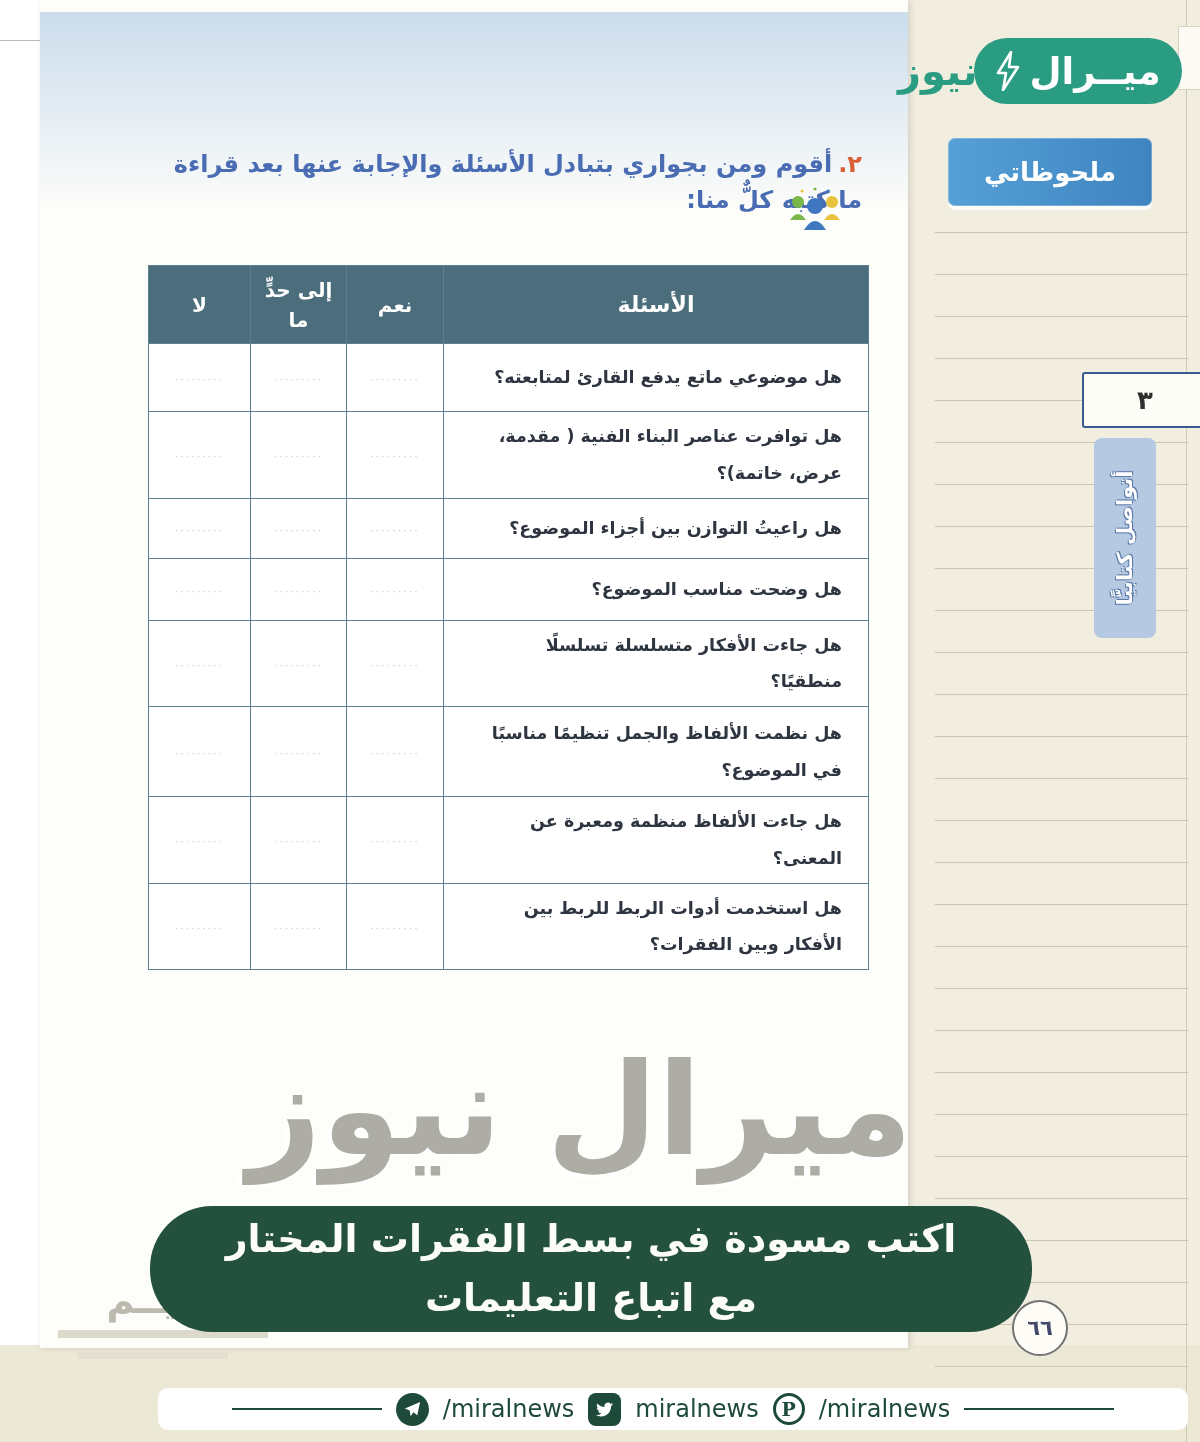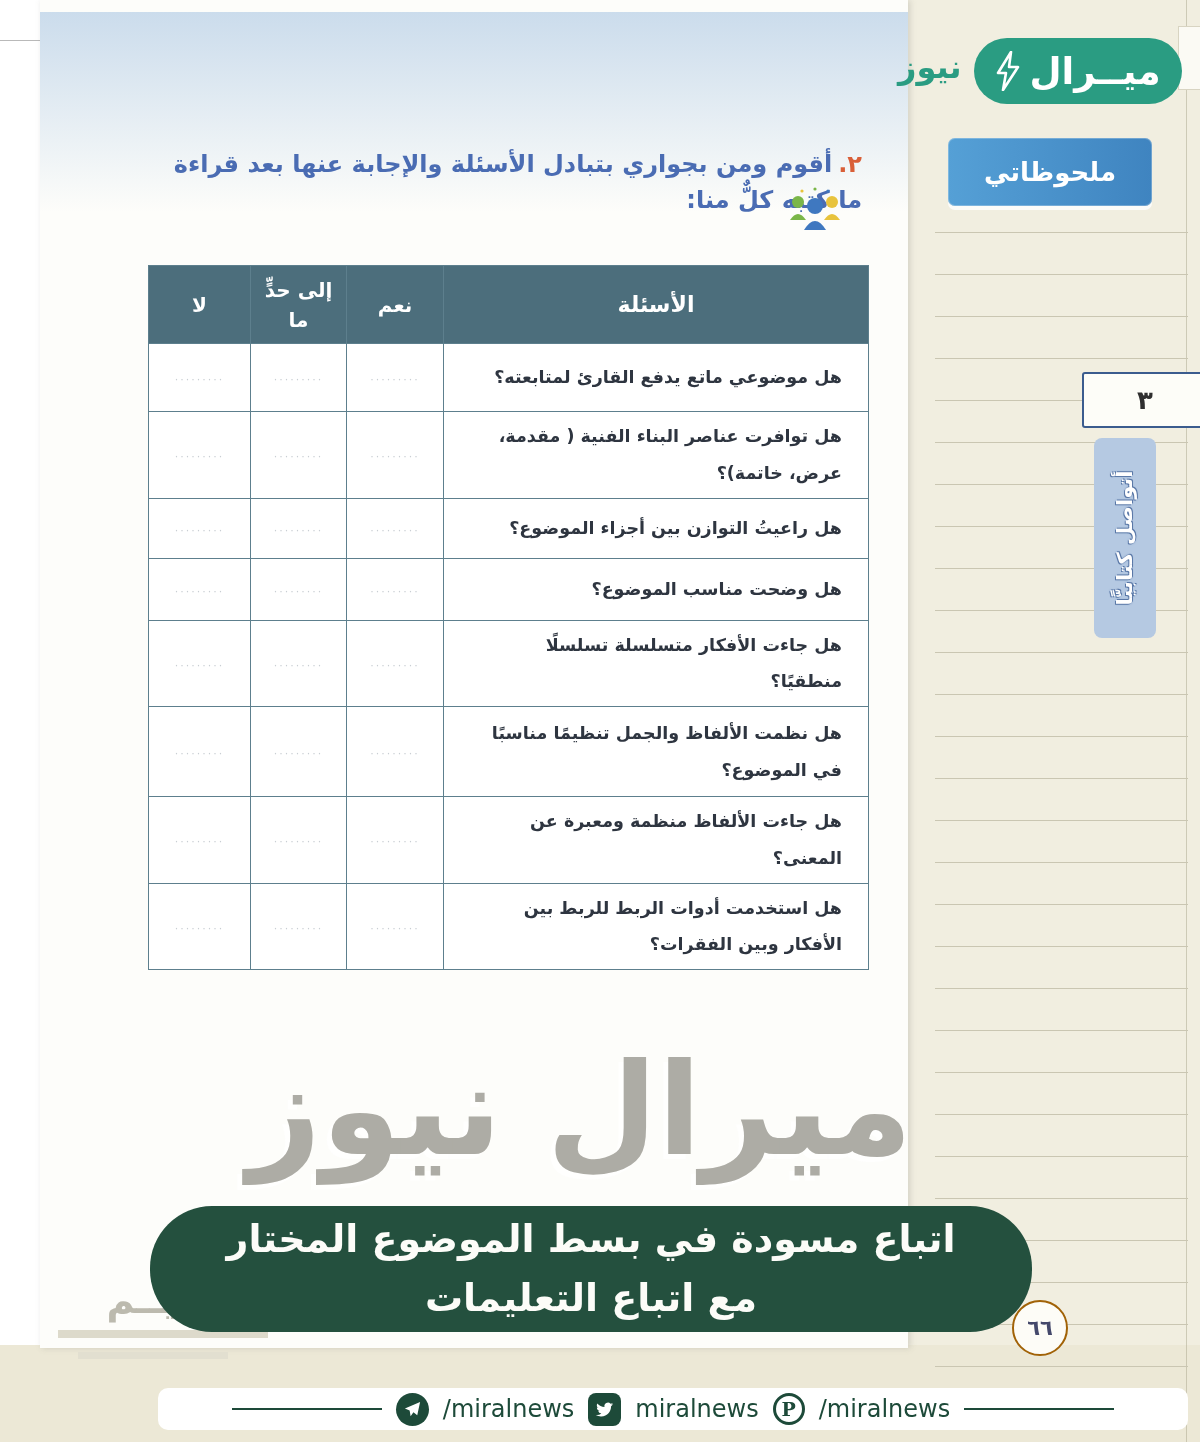--- a/index.html
+++ b/index.html
@@ -13,21 +13,21 @@
         box-shadow:2px 0 6px rgba(120,120,110,.25);}
   .page-top-gradient{position:absolute;left:0;top:12px;width:100%;height:200px;
         background:linear-gradient(#cbdcec, rgba(253,253,250,0));}
   .bottom-band{position:absolute;left:0;top:1345px;width:1200px;height:97px;background:#ece8d6;}
 
   
   .brand{position:absolute;left:898px;top:30px;width:292px;height:82px;z-index:9;}
   .brand-pill{position:absolute;left:76px;top:8px;width:208px;height:66px;border-radius:34px;
         background:#2a9c82;display:flex;align-items:center;justify-content:center;gap:8px;}
   .brand-pill-text{color:#fff;font-size:37px;font-weight:800;direction:rtl;letter-spacing:1px;}
-  .brand-suffix{position:absolute;left:0;top:18px;color:#2a9c82;font-size:32px;font-weight:800;direction:rtl;}
+  .brand-suffix{position:absolute;left:0;top:18px;color:#2a9c82;font-size:40px;font-weight:800;direction:rtl;}
   .bolt{width:26px;height:40px;}
 
   
   .instruction{position:absolute;right:338px;top:146px;width:700px;direction:rtl;text-align:right;
         font-size:24px;font-weight:700;color:#4a6cb3;line-height:1.5;z-index:2;}
   .instruction .num{color:#d95f38;margin-left:6px;}
   .group-icon{position:absolute;right:358px;top:186px;width:54px;height:48px;z-index:2;}
 
   
   .checklist{position:absolute;left:148px;top:265px;width:720px;border-collapse:collapse;
@@ -51,21 +51,21 @@
   .notes-tab span{color:#fff;font-size:26px;font-weight:700;direction:rtl;}
   .section-box{position:absolute;left:1082px;top:372px;width:122px;height:52px;background:#fdfdf8;
         border:2.5px solid #3b5c8e;border-radius:3px;display:flex;align-items:center;justify-content:center;z-index:3;}
   .section-box span{font-size:26px;font-weight:700;color:#2f2f2f;}
   .vstrip{position:absolute;left:1094px;top:438px;width:62px;height:200px;background:#b5c9e2;
         border-radius:8px;z-index:3;}
   .vstrip .vtext{position:absolute;left:50%;top:50%;transform:translate(-50%,-50%) rotate(-90deg);
         white-space:nowrap;color:#fff;font-size:21px;font-weight:800;direction:rtl;
         text-shadow:0 0 2px #5b79a8, 1px 1px 0 #5b79a8, -1px -1px 0 #5b79a8;}
   .page-circle{position:absolute;left:1012px;top:1300px;width:52px;height:52px;border-radius:50%;
-        background:#fdfcf7;border:2px solid #a16207;display:flex;align-items:center;justify-content:center;z-index:6;}
+        background:#fdfcf7;border:2px solid #737373;display:flex;align-items:center;justify-content:center;z-index:6;}
   .page-circle span{font-size:21px;font-weight:700;color:#44486b;}
 
   
   .watermark{position:absolute;left:230px;top:1035px;width:700px;text-align:center;direction:rtl;
         font-size:128px;font-weight:700;color:#a09f97;opacity:.85;z-index:5;
         text-shadow:-5px 5px 0 rgba(255,255,255,.95);}
 
   
   .ministry{position:absolute;left:58px;top:1278px;z-index:4;color:#bcbaae;direction:rtl;}
   .ministry .m-text{font-size:38px;font-weight:700;letter-spacing:2px;}
@@ -245,21 +245,21 @@
 
   <div class="watermark">ميرال نيوز</div>
 
   <div class="ministry">
     <div class="m-text">تـعـلـيــم</div>
     <div class="m-sub"></div>
     <div class="m-sub2"></div>
   </div>
 
   <div class="banner">
-    <span>اتباع مسودة في بسط الموضوع المختار مع اتباع التعليمات</span>
+    <span>اكتب مسودة في بسط الفقرات المختار مع اتباع التعليمات</span>
   </div>
 
   <div class="footer-bar">
     <div class="f-line"></div>
     <div class="sicon telegram">
       <svg width="19" height="19" viewBox="0 0 20 20">
           <path d="M18 2 L2 9 L7 11 L8 17 L11 13 L15 16 Z" fill="#ffffff"></path>
         </svg>
     </div>
     <span class="f-handle">/miralnews</span>

